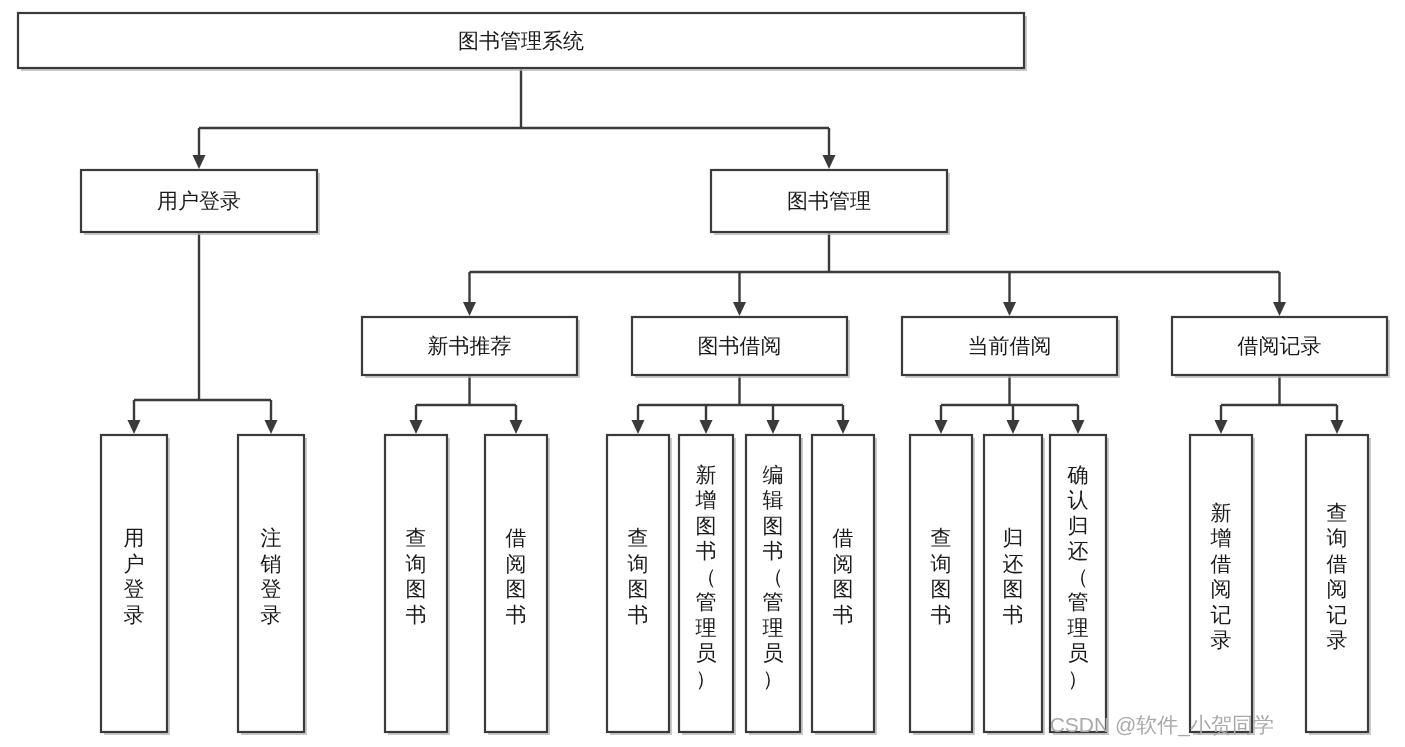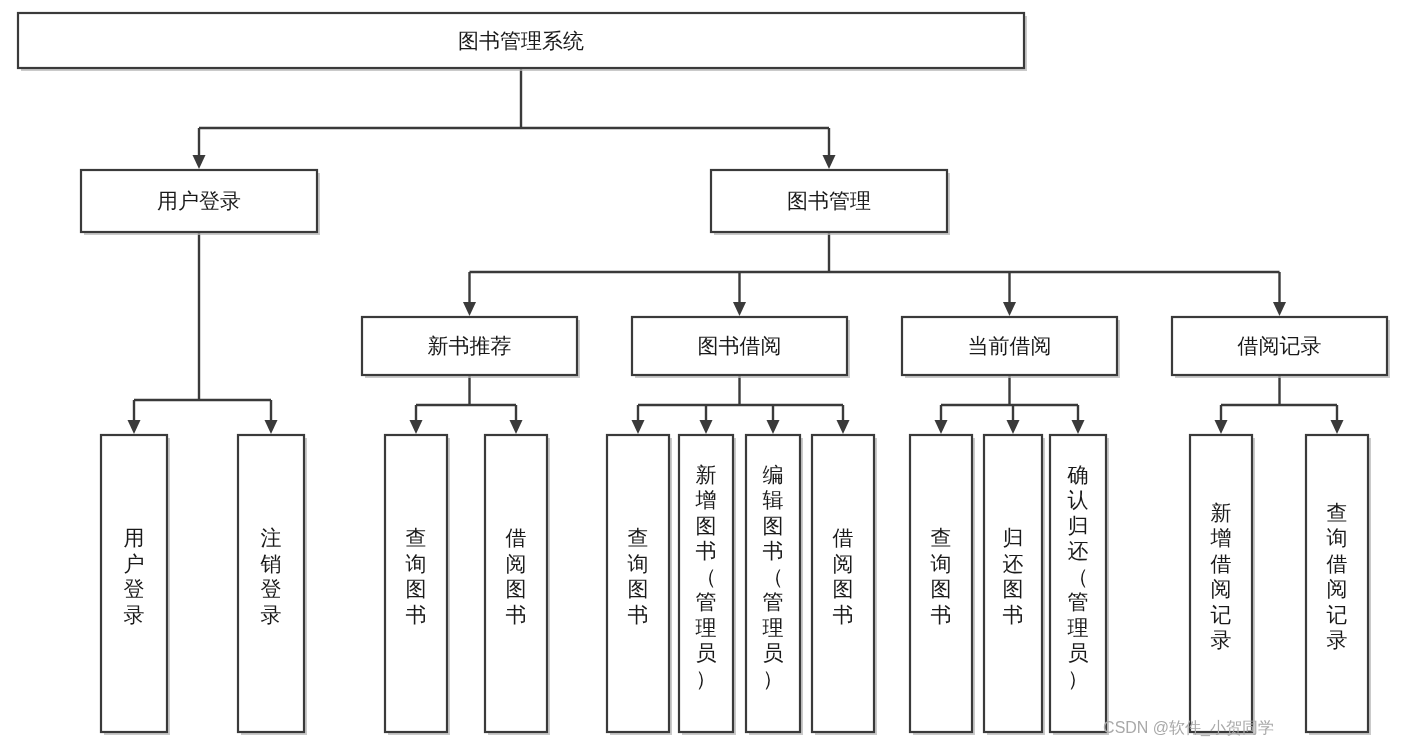--- a/index.html
+++ b/index.html
@@ -42,21 +42,21 @@
   }
   .arrow-head {
     fill: #3a3a3a;
     stroke: none;
   }
   .watermark-text {
     position: absolute;
     right: 16px;
     bottom: 8px;
     font-family: "Liberation Sans", "DejaVu Sans", sans-serif;
-    font-size: 16px;
+    font-size: 21px;
     color: #a9a9a9;
     white-space: nowrap;
     pointer-events: none;
   }
 </style>
 </head>
 <body>
 
 <div id="diagram-root">
   <svg class="flowchart" viewBox="0 0 1405 747" xmlns="http://www.w3.org/2000/svg">

